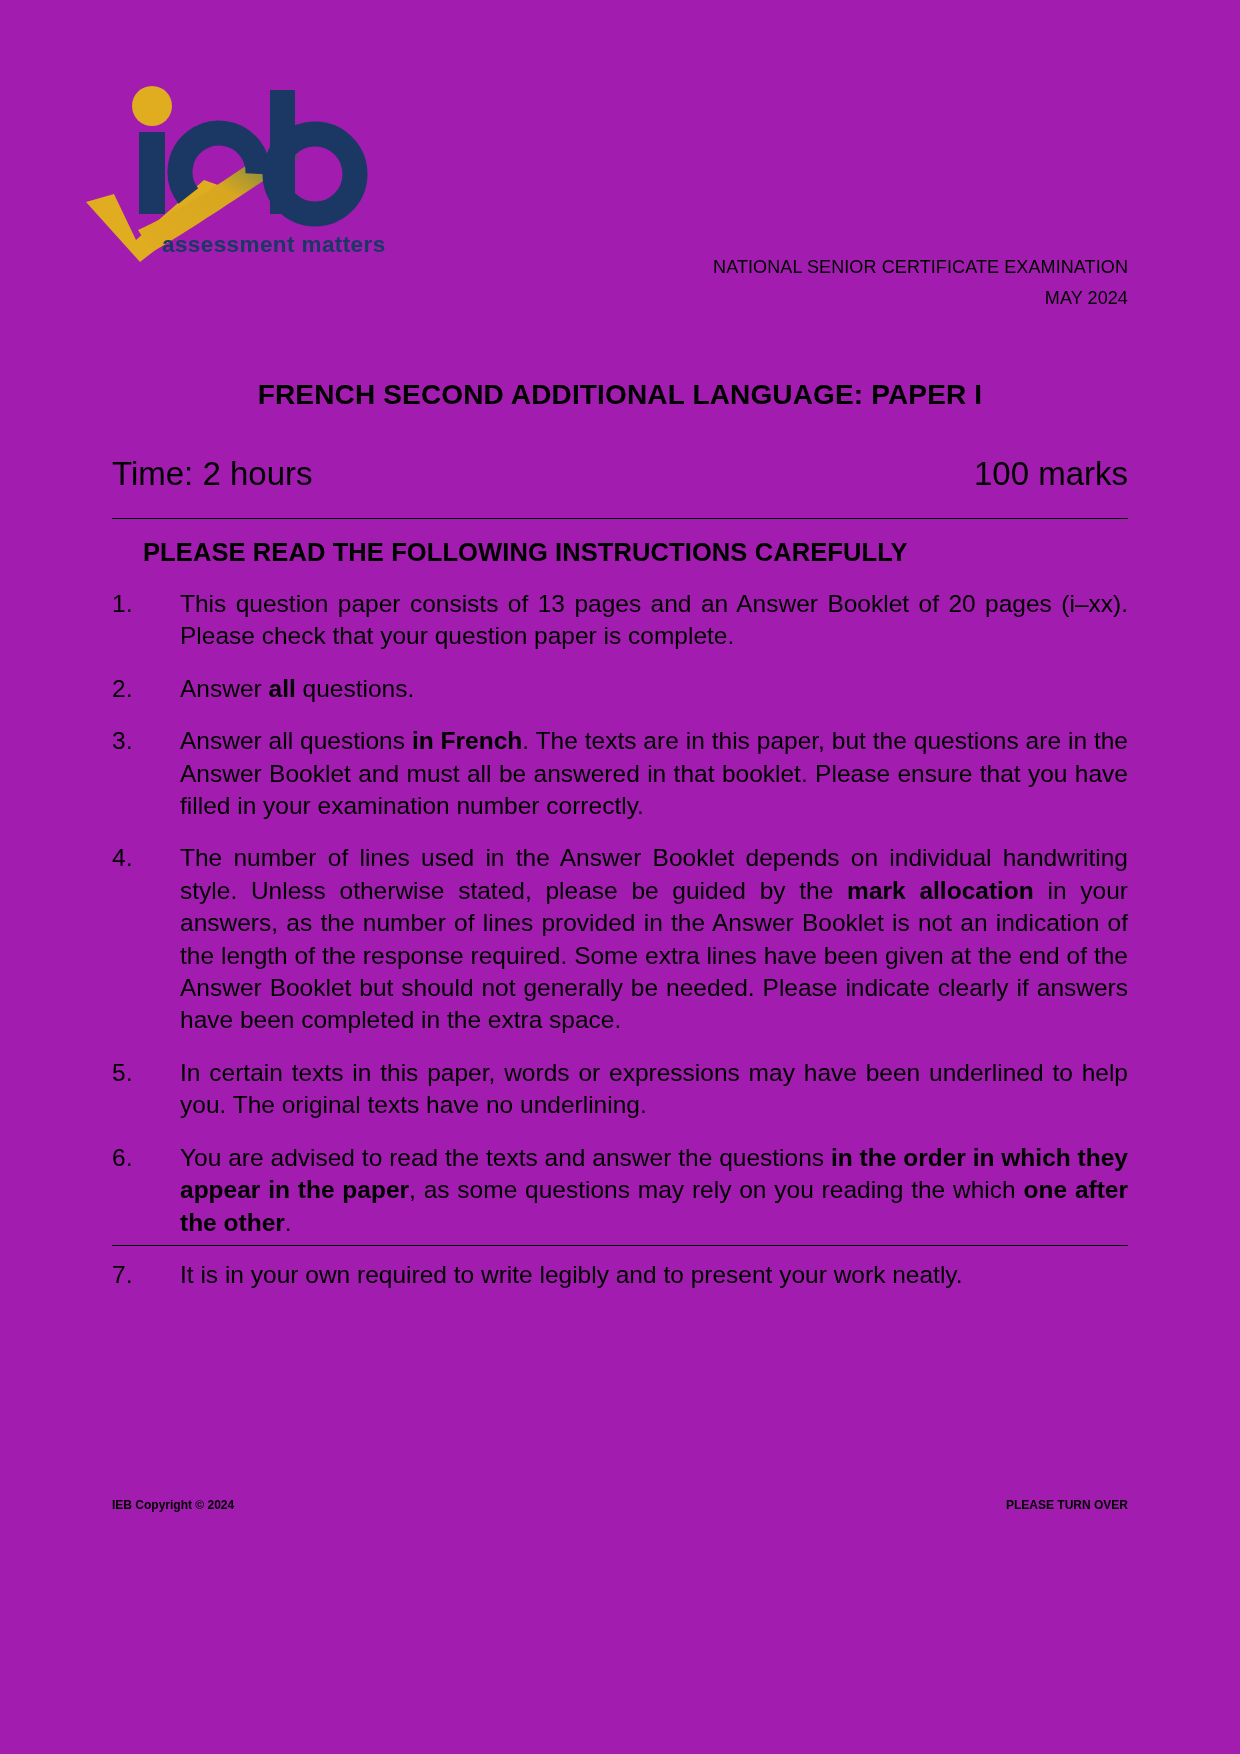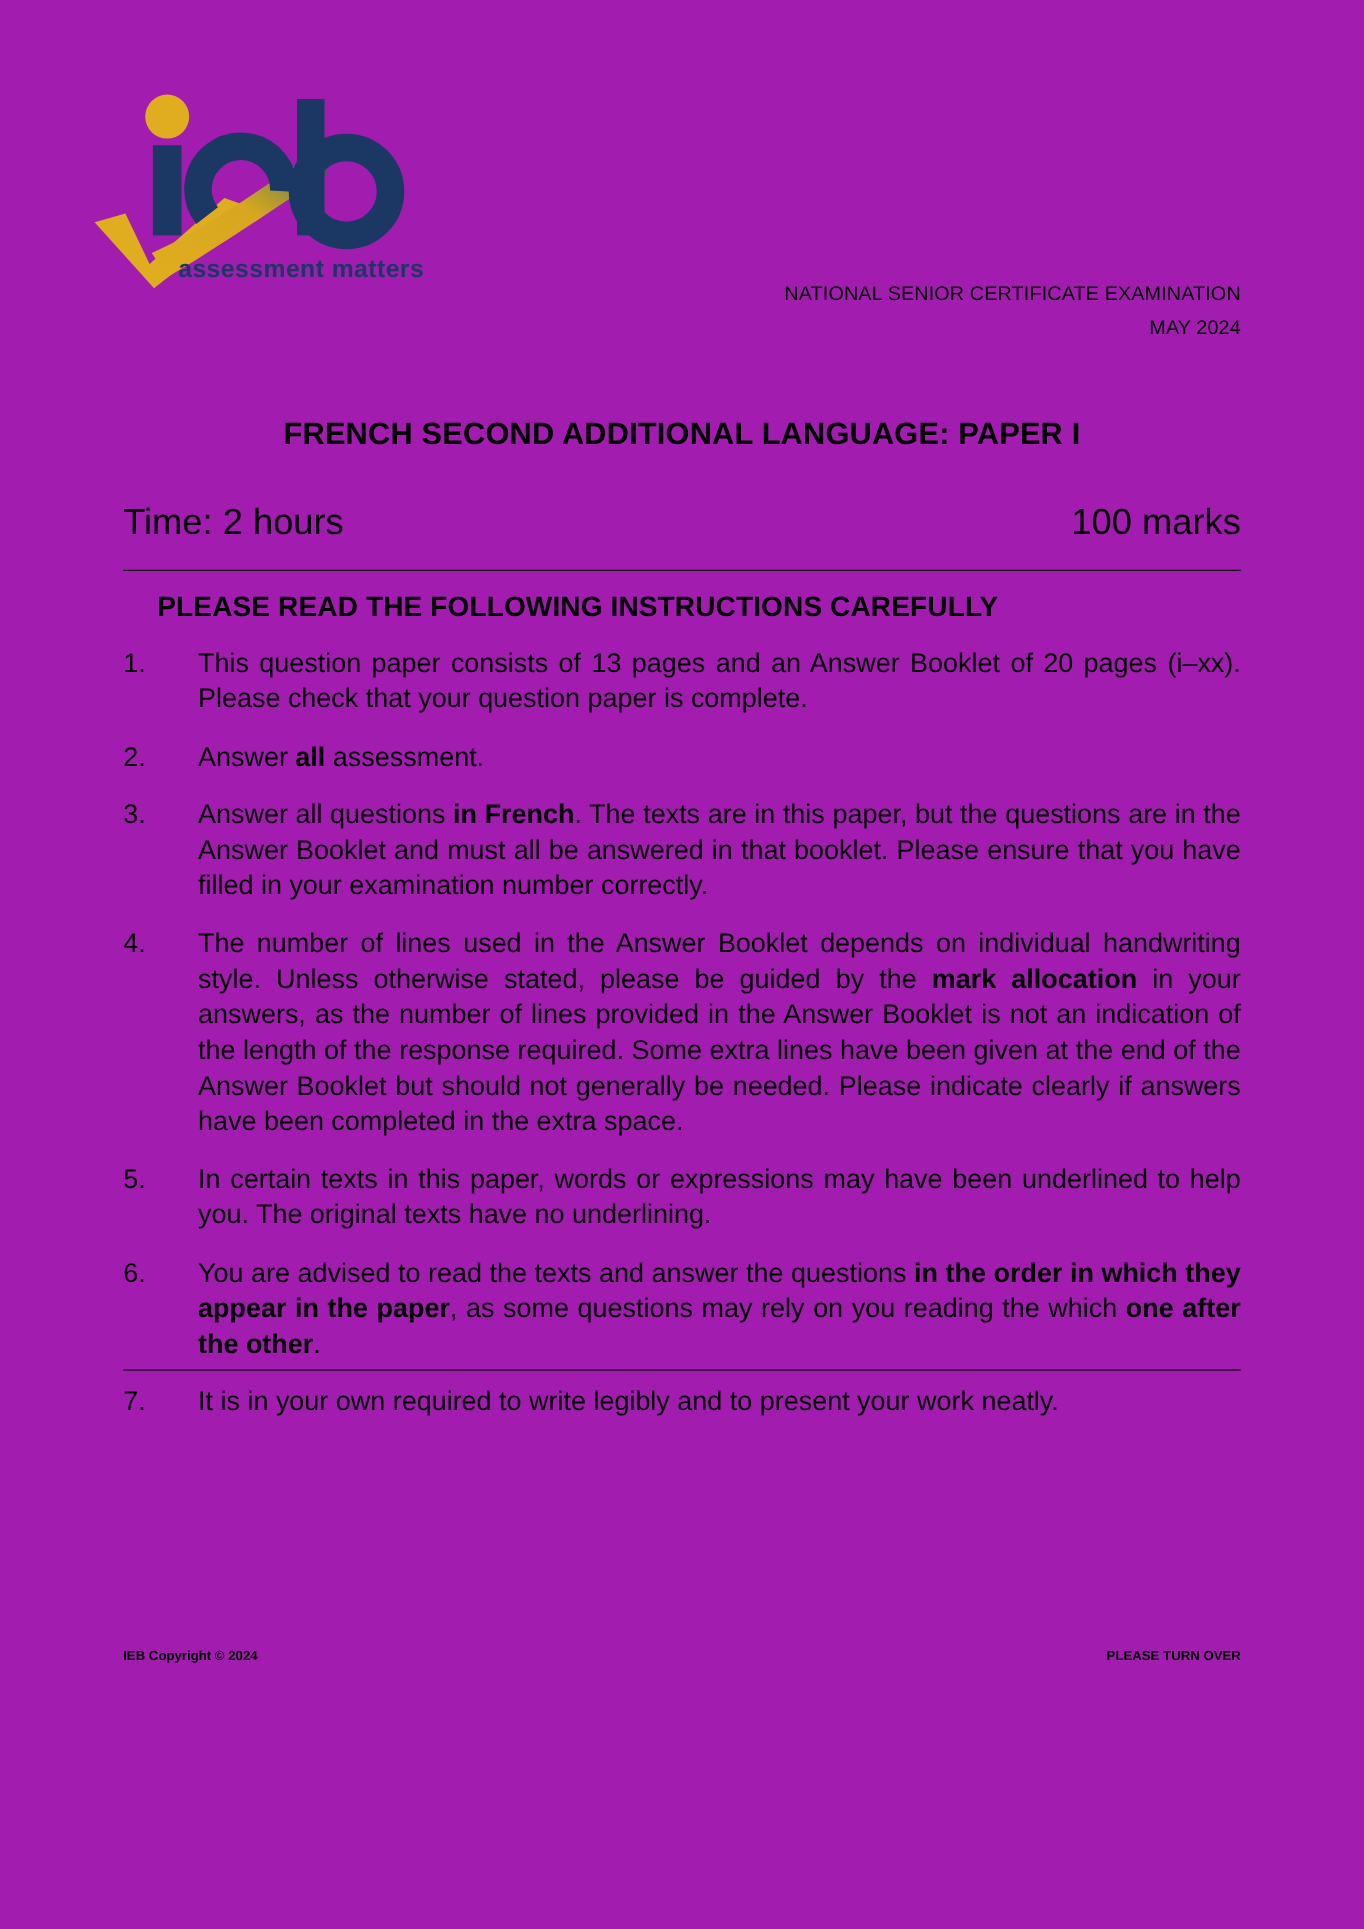--- a/index.html
+++ b/index.html
@@ -171,21 +171,21 @@
 
   <div class="instructions-heading">PLEASE READ THE FOLLOWING INSTRUCTIONS CAREFULLY</div>
 
   <div class="instructions" id="instructions-list">
       <div class="instr-item">
         <div class="instr-num">1.</div>
         <div class="instr-text"><span>This question paper consists of 13 pages and an Answer Booklet of 20 pages (i–xx). Please check that your question paper is complete.</span></div>
       </div>
       <div class="instr-item">
         <div class="instr-num">2.</div>
-        <div class="instr-text"><span>Answer </span><b>all</b><span> assessment.</span></div>
+        <div class="instr-text"><span>Answer </span><b>all</b><span> questions.</span></div>
       </div>
       <div class="instr-item">
         <div class="instr-num">3.</div>
         <div class="instr-text"><span>Answer all questions </span><b>in French</b><span>. The texts are in this paper, but the questions are in the Answer Booklet and must all be answered in that booklet. Please ensure that you have filled in your examination number correctly.</span></div>
       </div>
       <div class="instr-item">
         <div class="instr-num">4.</div>
         <div class="instr-text"><span>The number of lines used in the Answer Booklet depends on individual handwriting style. Unless otherwise stated, please be guided by the </span><b>mark allocation</b><span> in your answers, as the number of lines provided in the Answer Booklet is not an indication of the length of the response required. Some extra lines have been given at the end of the Answer Booklet but should not generally be needed. Please indicate clearly if answers have been completed in the extra space.</span></div>
       </div>
       <div class="instr-item">

